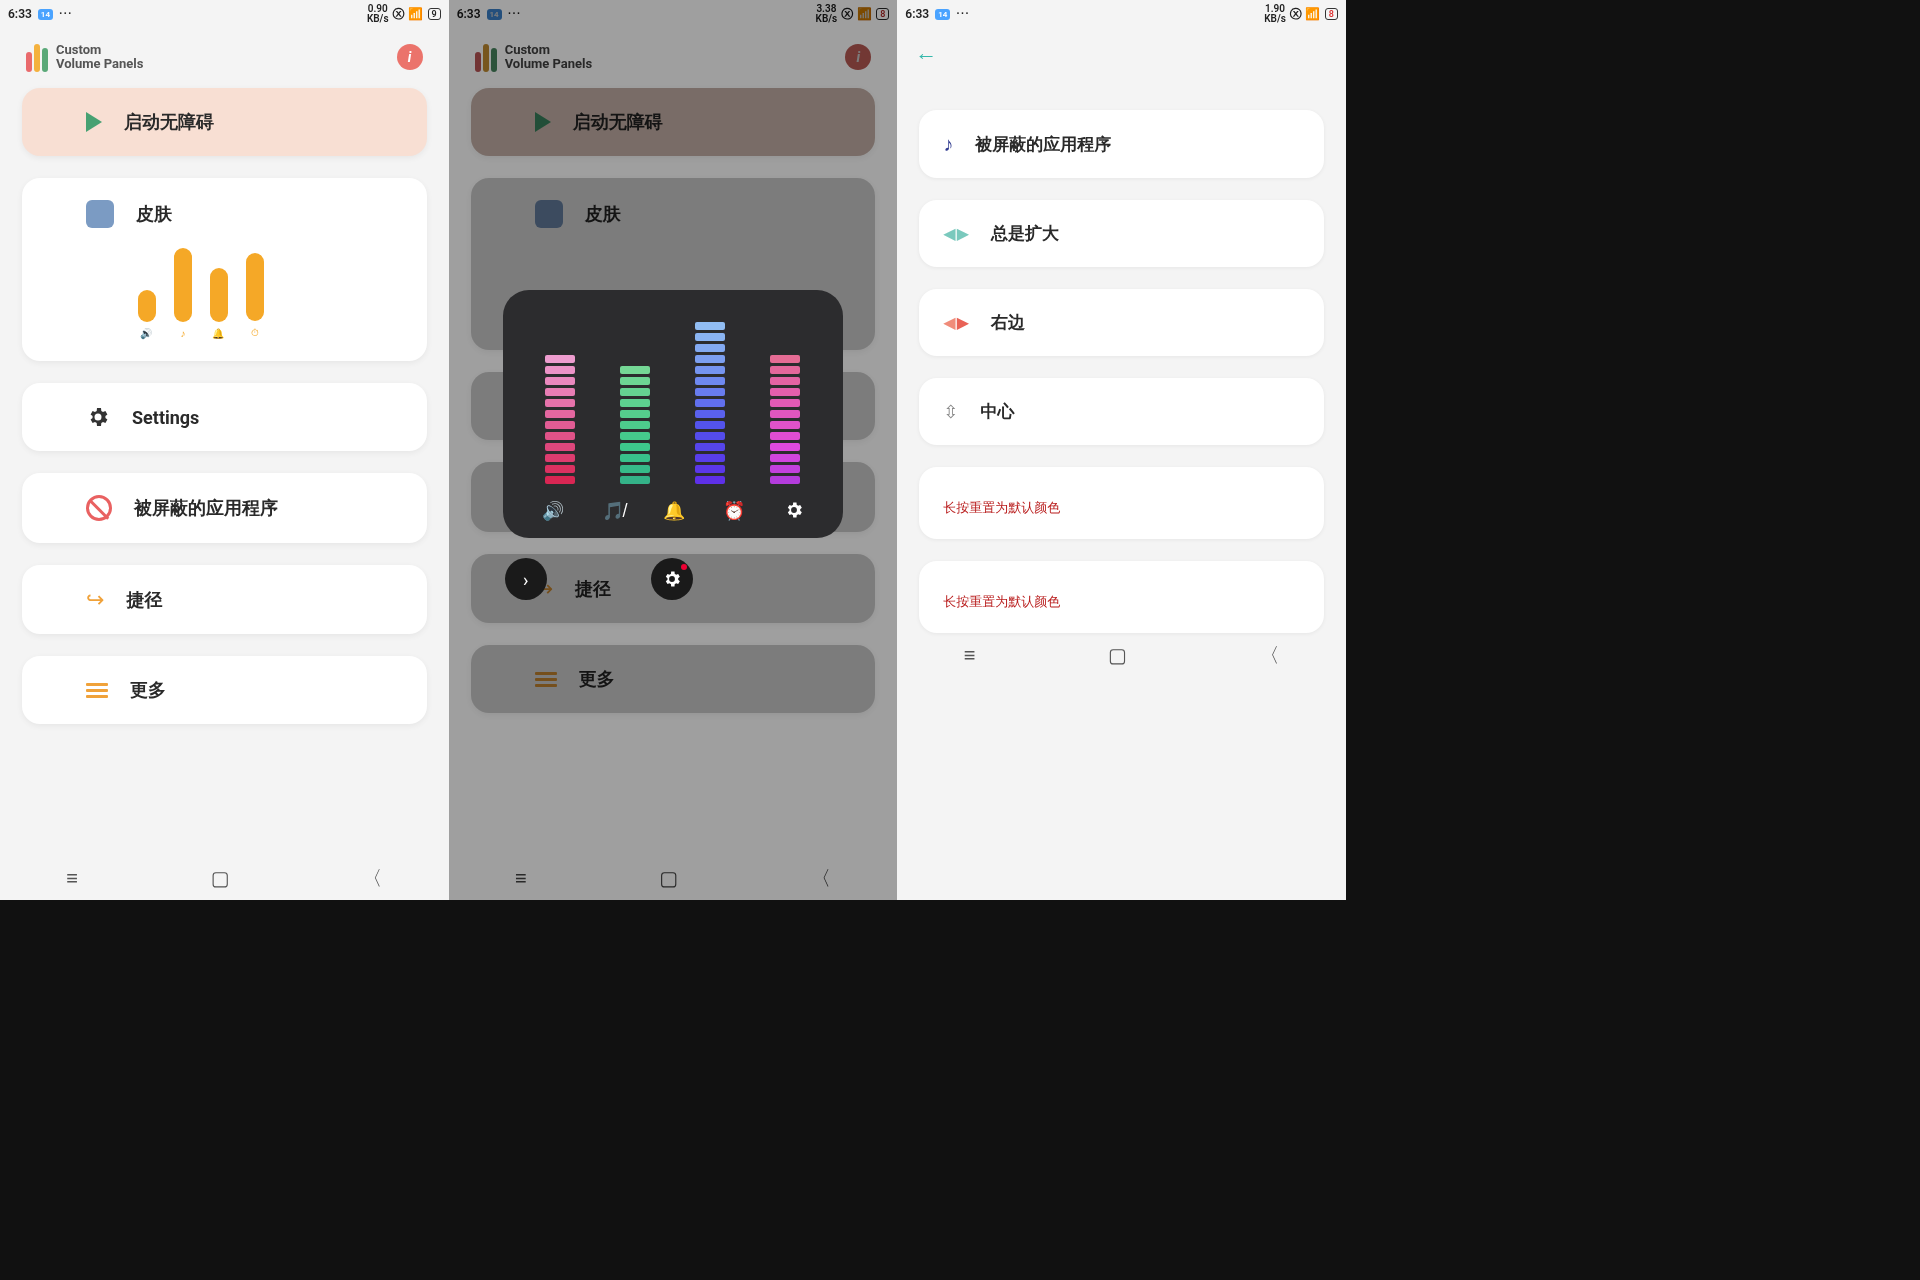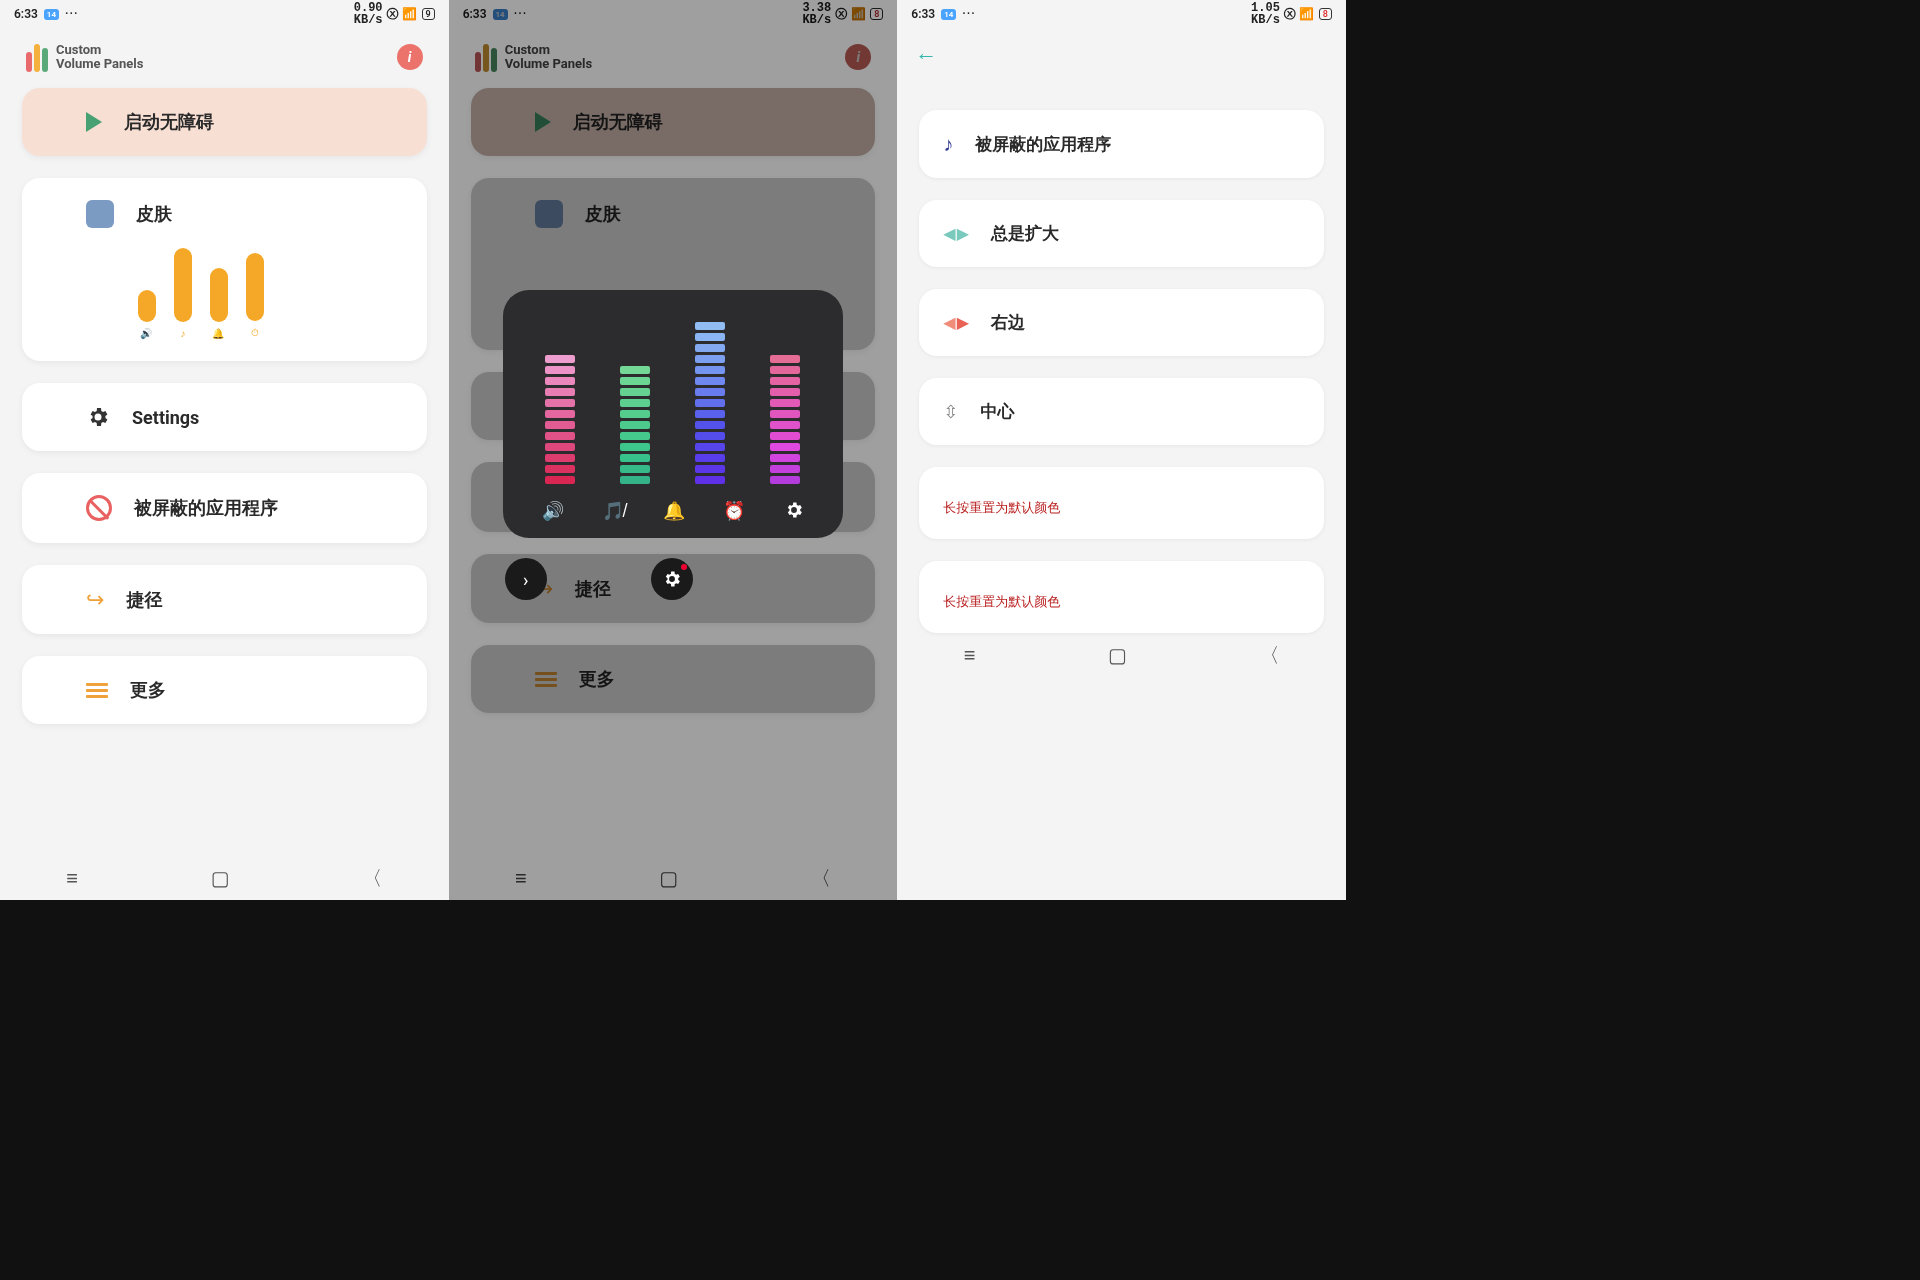--- a/index.html
+++ b/index.html
@@ -1,21 +1,21 @@
 <!DOCTYPE html>
 <html><head>
 <meta charset="utf-8">
 <style>
 * { margin: 0; padding: 0; box-sizing: border-box; }
 body { font-family: -apple-system, "Segoe UI", Roboto, sans-serif; background: #111; display: flex; width: 1346px; height: 900px; }
 .phone { width: 448.66px; height: 900px; background: #f4f4f4; display: flex; flex-direction: column; position: relative; }
-.status-bar { height: 28px; display: flex; align-items: center; justify-content: space-between; padding: 0 14px; font-size: 12px; font-weight: 600; color: #222; gap: 8px; }
+.status-bar { height: 28px; display: flex; align-items: center; justify-content: space-between; padding: 0 8px; font-size: 12px; font-weight: 600; color: #222; gap: 8px; }
 .status-left { display: flex; align-items: center; gap: 6px; }
 .status-right { display: flex; align-items: center; gap: 4px; }
-.status-right .kbs { font-size: 12px; line-height: 1; text-align: center; font-family: Liberation Mono, monospace; }
+.status-right .kbs { font-size: 10px; line-height: 1; text-align: center; }
 .badge14 { background: #4aa3ff; color:#fff; font-size:8px; padding:1px 3px; border-radius:3px; }
 .dots { letter-spacing:1px; }
 
 .app-header { display:flex; align-items:center; justify-content:space-between; padding: 14px 26px 6px; }
 .logo { display:flex; align-items:center; gap:8px; }
 .logo-bars { display:flex; align-items:flex-end; gap:2px; height:30px; }
 .logo-bars span { width:6px; border-radius:3px; }
 .lb1{height:20px;background:#e96a6c;} .lb2{height:28px;background:#f4b13e;} .lb3{height:24px;background:#5aa978;}
 .logo-text { font-size:13px; line-height:1.1; color:#555; font-weight:700; }
 .info-btn { width:26px; height:26px; border-radius:13px; background:#eb736b; display:flex; align-items:center; justify-content:center; color:#fff; font-weight:700; font-size:14px; font-style:italic; }
@@ -346,21 +346,21 @@
 </div>
 
 <div class="phone">
   <div class="status-bar">
     <div class="status-left">
       <span>6:33</span>
       <span class="badge14">14</span>
       <span class="dots">···</span>
     </div>
     <div class="status-right">
-      <span class="kbs" style="white-space:pre;">1.05
+      <span class="kbs" style="white-space:pre;">1.90
 KB/s</span>
       <span>ⓧ</span>
       <span>📶</span>
       <span style="border:1px solid #333;border-radius:3px;padding:0 3px;font-size:9px;color:#d33;">8</span>
     </div>
   </div>
 
   <div class="back-arrow">←</div>
 
   <div class="settings-list">

